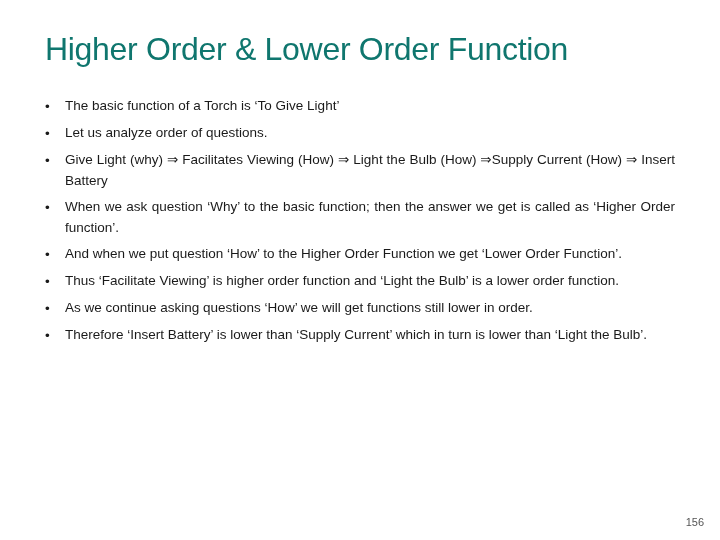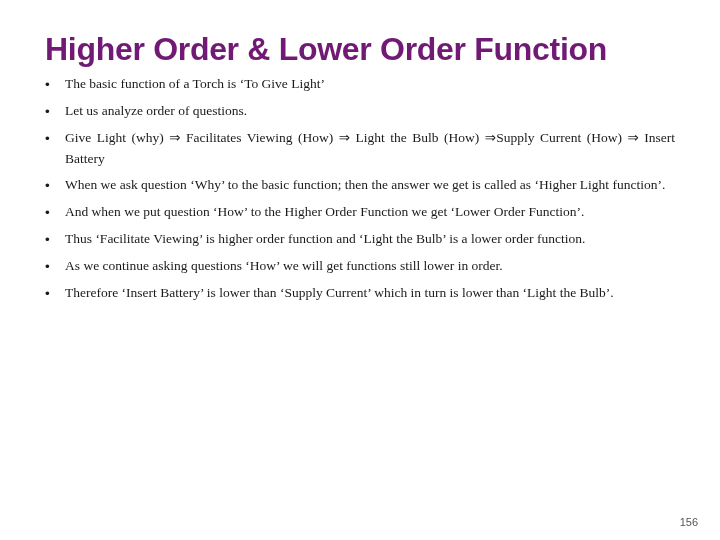--- a/index.html
+++ b/index.html
@@ -19,23 +19,23 @@
     .slide {
       width: 720px;
       height: 540px;
       background: #ffffff;
       padding: 30px 45px 20px 45px;
       position: relative;
     }
 
     .title {
       font-size: 32px;
-      font-weight: bold;
-      color: #701a75;
-      margin-bottom: 6px;
+      font-weight: normal;
+      color: #0f766e;
+      margin-bottom: 28px;
       line-height: 1.2;
       letter-spacing: -0.3px;
     }
 
     .content {
       font-size: 13.5px;
       color: #1a1a1a;
       line-height: 1.55;
     }
 
@@ -53,27 +53,26 @@
 
     .bullet {
       min-width: 14px;
       margin-right: 6px;
       margin-top: 1px;
       font-size: 13.5px;
     }
 
     .bullet-text {
       flex: 1;
-      font-family: Liberation Serif, serif;
     }
 
     .page-number {
       position: absolute;
       bottom: 12px;
-      right: 22px;
+      right: 16px;
       font-size: 11px;
       color: #555;
       text-align: center;
     }
   </style>
 </head>
 <body>
 
 <div class="slide">
   <h1 class="title">Higher Order &amp; Lower Order Function</h1>
@@ -87,21 +86,21 @@
       <li>
         <span class="bullet">•</span>
         <span class="bullet-text">Let us analyze order of questions.</span>
       </li>
       <li>
         <span class="bullet">•</span>
         <span class="bullet-text">Give Light (why) ⇒ Facilitates Viewing (How) ⇒ Light the Bulb (How) ⇒Supply Current (How) ⇒ Insert Battery</span>
       </li>
       <li>
         <span class="bullet">•</span>
-        <span class="bullet-text">When we ask question ‘Why’ to the basic function; then the answer we get is called as ‘Higher Light function’.</span>
+        <span class="bullet-text">When we ask question ‘Why’ to the basic function; then the answer we get is called as ‘Higher Order function’.</span>
       </li>
       <li>
         <span class="bullet">•</span>
         <span class="bullet-text">And when we put question ‘How’ to the Higher Order Function we get ‘Lower Order Function’.</span>
       </li>
       <li>
         <span class="bullet">•</span>
         <span class="bullet-text">Thus ‘Facilitate Viewing’ is  higher order function and ‘Light the Bulb’ is a lower order function.</span>
       </li>
       <li>

